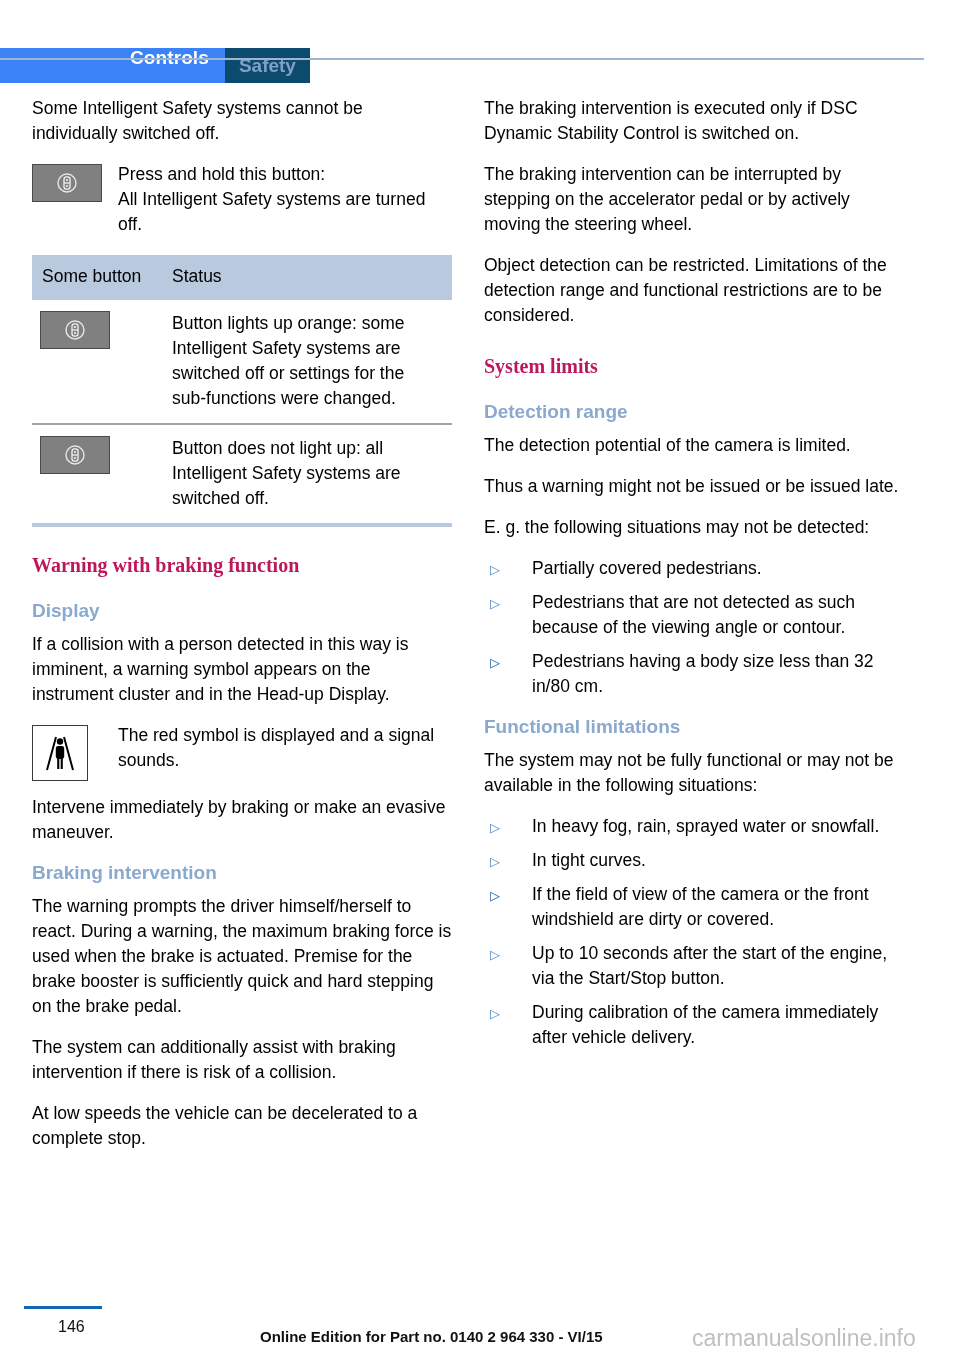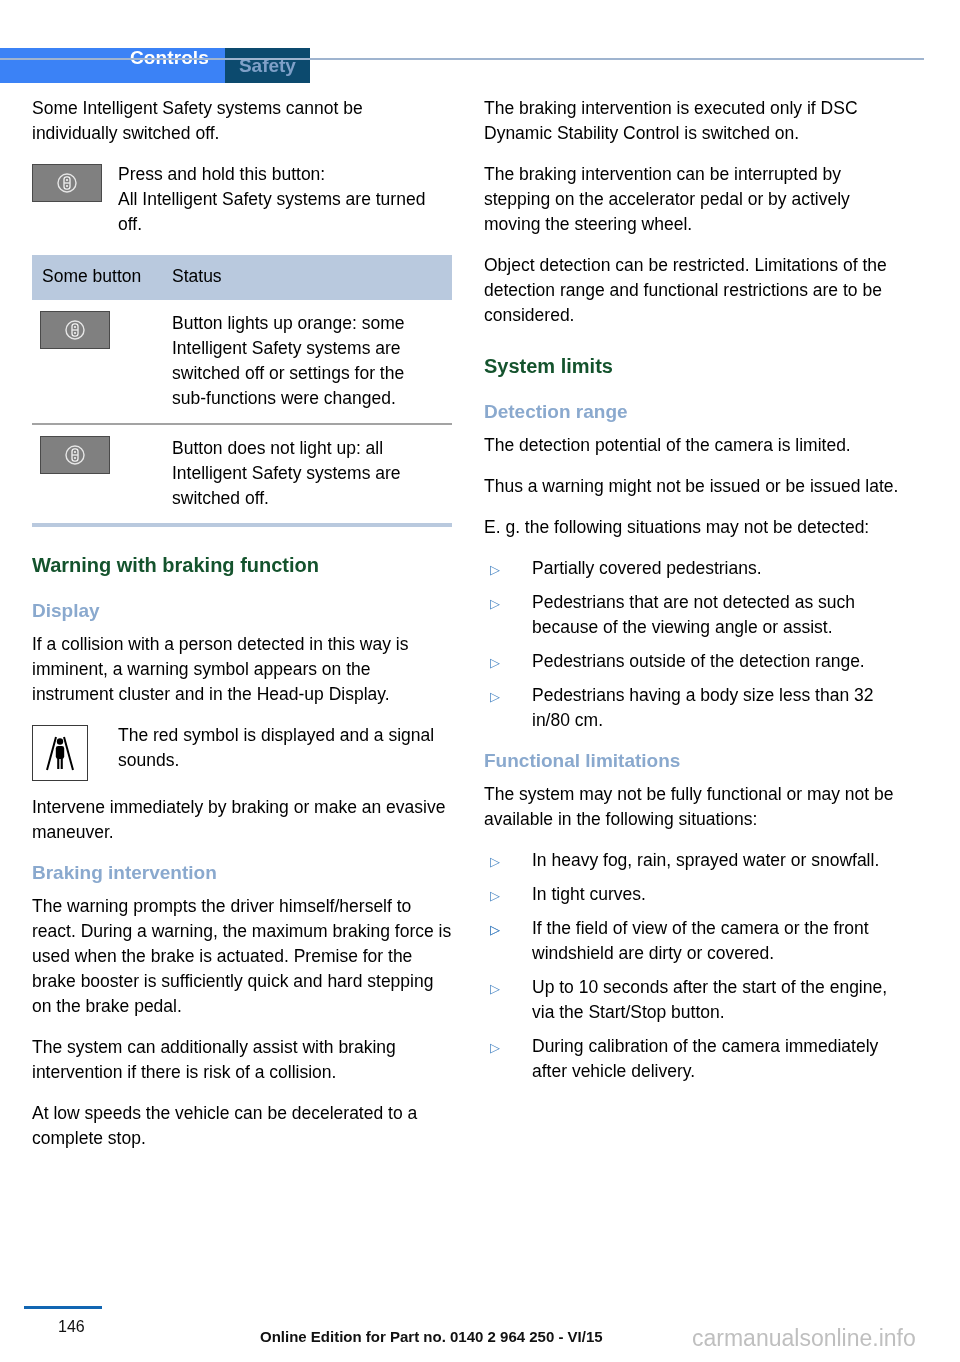--- a/index.html
+++ b/index.html
@@ -69,25 +69,26 @@
   .col-left  { left: 32px; }
   .col-right { left: 484px; }
 
   p.body {
     margin: 0 0 16px 0;
     font-size: 17.5px;
     line-height: 25px;
   }
 
   h2.section {
-    color: #14532d;
+    color: #be185d;
     font-size: 20px;
     font-weight: bold;
     margin: 26px 0 22px 0;
     line-height: 24px;
+    font-family: Liberation Serif, serif;
   }
 
   h3.subsection {
     color: #8aa9ce;
     font-size: 19px;
     font-weight: bold;
     margin: 16px 0 10px 0;
     line-height: 23px;
   }
 
@@ -344,25 +345,24 @@
   <p class="body">Thus a warning might not be issued or be issued late.</p>
   <p class="body">E. g. the following situations may not be detected:</p>
 
   <ul class="bullets">
     <li>
       <span class="marker">▷</span>
       <span>Partially covered pedestrians.</span>
     </li>
     <li>
       <span class="marker">▷</span>
-      <span>Pedestrians that are not detected as such because of the viewing angle or assist.</span>
-    </li>
-    <li>
-      <span class="marker">▷</span>
-      <span>Pedestrians outside of the detection range.</span>
+      <span>Pedestrians that are not detected as such because of the viewing angle or contour.</span>
+    </li>
+    <li>
+      <span class="marker">▷</span>
     </li>
     <li>
       <span class="marker">▷</span>
       <span>Pedestrians having a body size less than 32 in/80 cm.</span>
     </li>
   </ul>
 
   <h3 class="subsection">Functional limitations</h3>
 
   <p class="body">The system may not be fully functional or may not be available in the following situations:</p>
@@ -389,14 +389,14 @@
     </li>
     <li>
       <span class="marker">▷</span>
       <span>During calibration of the camera immediately after vehicle delivery.</span>
     </li>
   </ul>
 </div>
 
 <div class="footer-rule"></div>
 <div class="page-number">146</div>
-<div class="edition">Online Edition for Part no. 0140 2 964 250 - VI/15</div>
+<div class="edition">Online Edition for Part no. 0140 2 964 330 - VI/15</div>
 <div class="watermark">carmanualsonline.info</div>
 
 </body></html>

